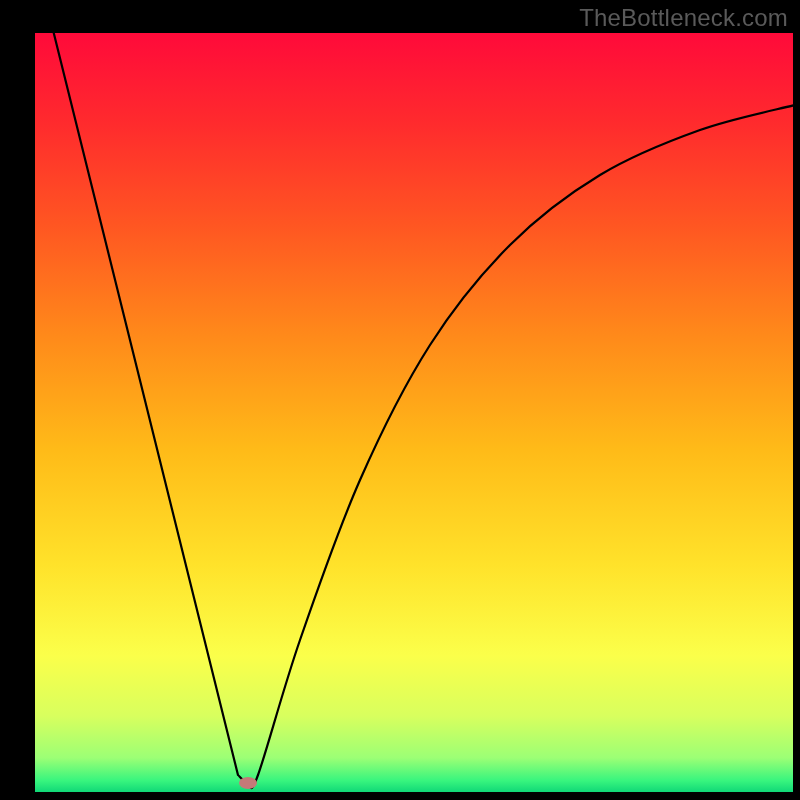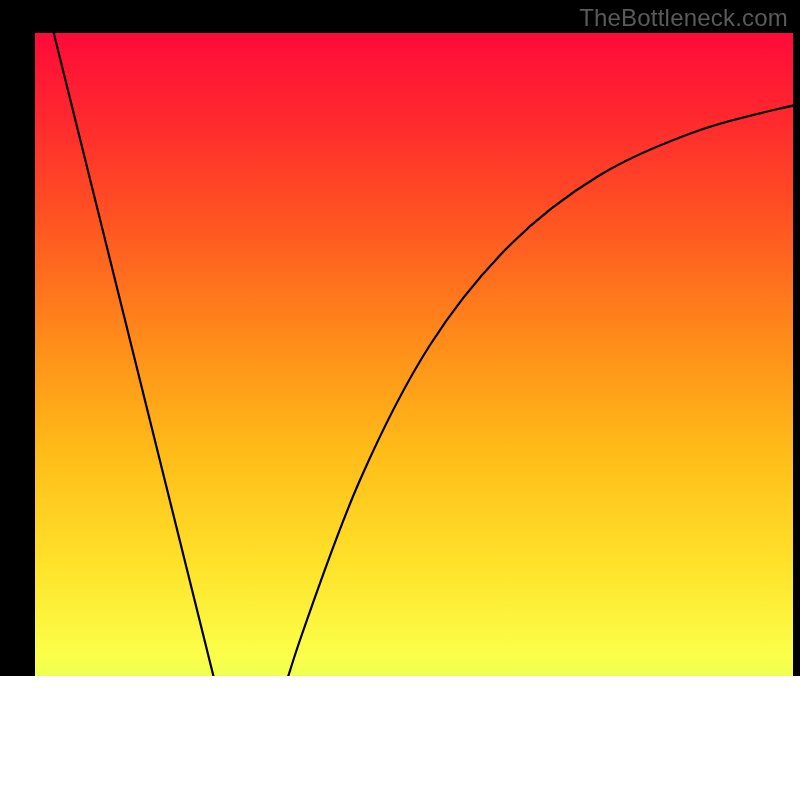--- a/index.html
+++ b/index.html
@@ -2,21 +2,21 @@
 <html><head>
 <meta charset="utf-8">
 <style>
   body {
     margin: 0;
     padding: 0;
     background: #fff;
   }
   .container {
     width: 800px;
-    height: 676px;
+    height: 800px;
     position: relative;
     background: #000;
   }
   .watermark {
     position: absolute;
     top: 4px;
     right: 12px;
     font-family: Arial, Helvetica, sans-serif;
     font-size: 24px;
     color: #5a5a5a;

